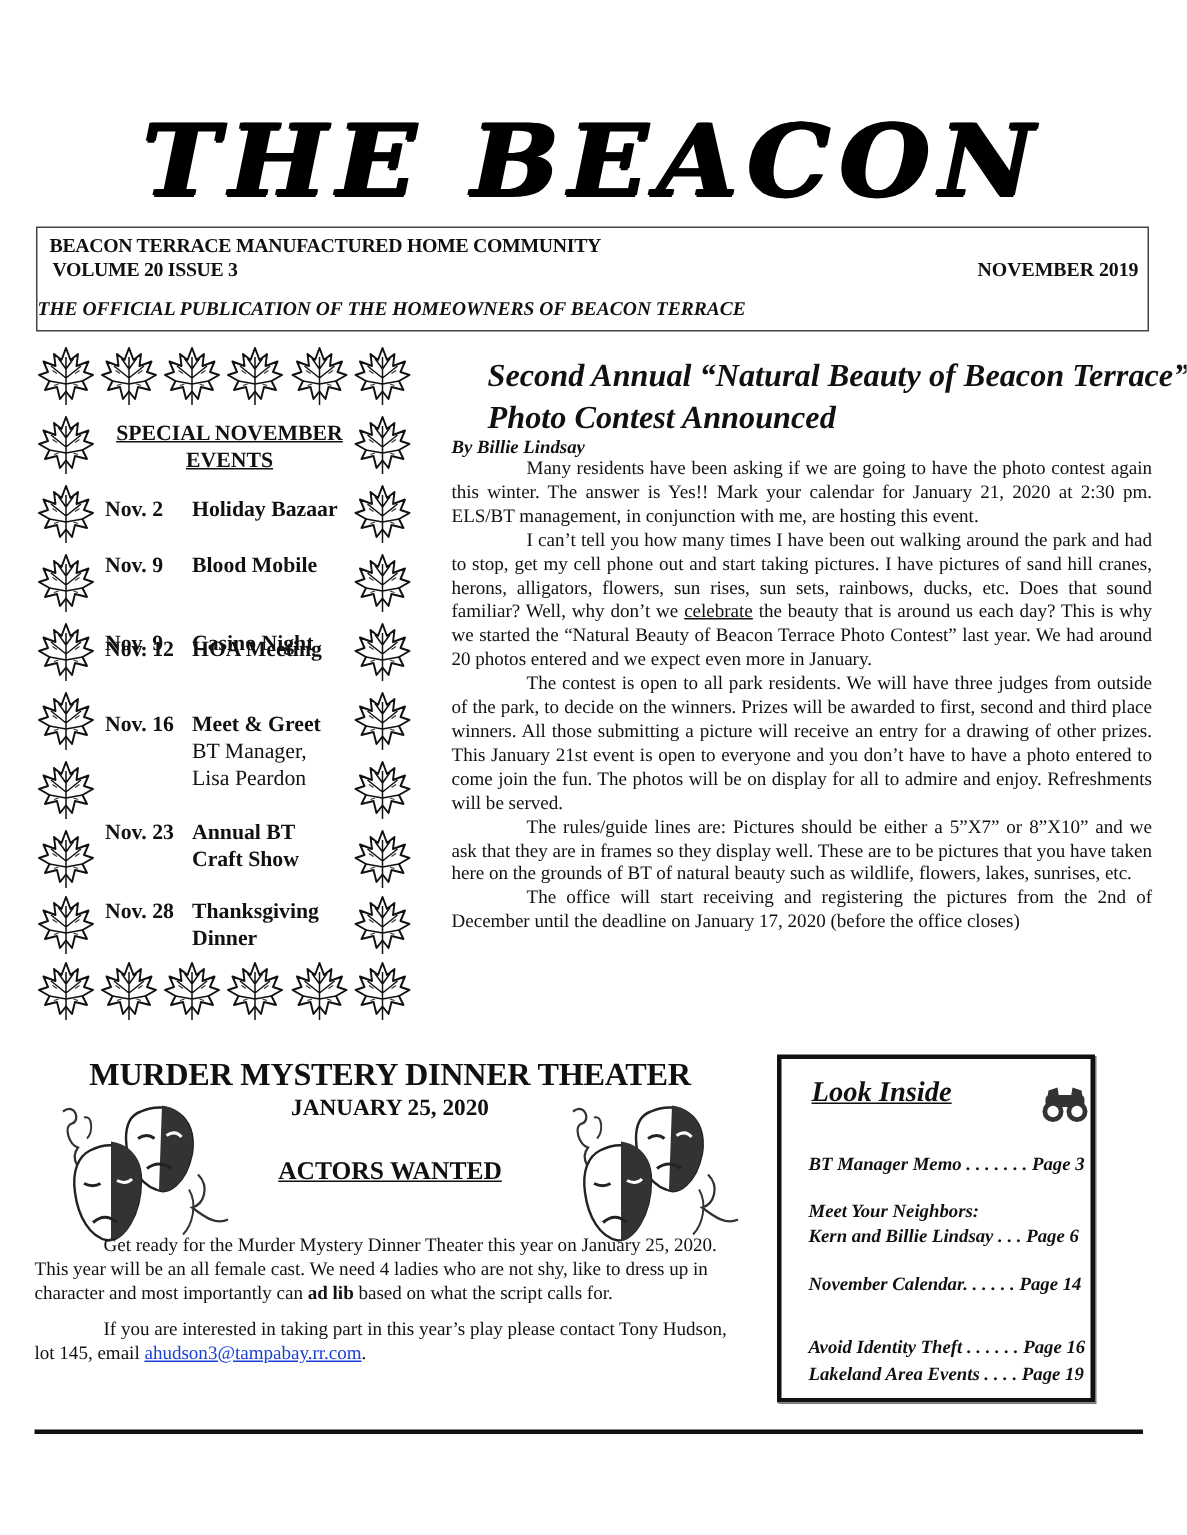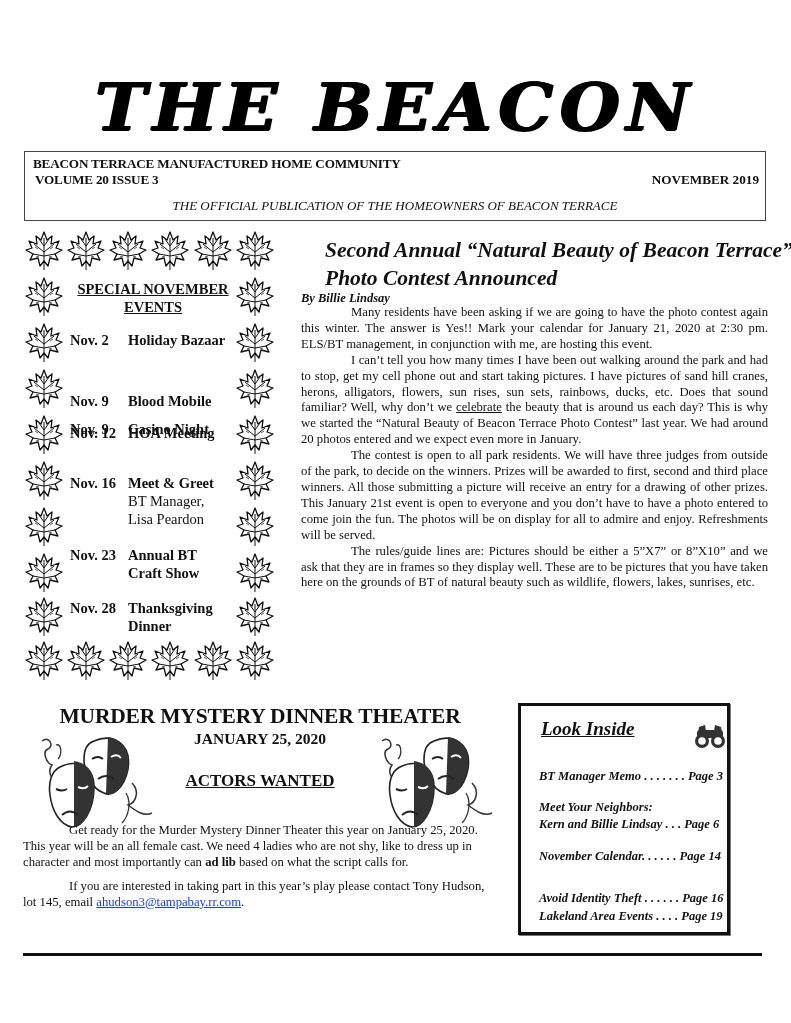--- a/index.html
+++ b/index.html
@@ -14,22 +14,22 @@
               transform:scaleX(1.05); }
   .masthead span { text-shadow: 1px 0 0 #000, -1px 0 0 #000, 0 1px 0 #000; }
 
   
   .hdrbox { left:24px; top:151px; width:742px; height:70px;
             border:1px solid #444; box-sizing:border-box; }
   .hdr-l1 { left:8px; top:4px; font-size:13.2px; font-weight:bold; letter-spacing:-0.2px; }
   .hdr-l2 { left:10px; top:20px; font-size:13.2px; font-weight:bold; letter-spacing:-0.2px; }
   .hdr-r1 { right:6px; top:4px; font-size:13.2px; font-weight:bold; letter-spacing:-0.2px; }
   .hdr-r2 { right:6px; top:20px; font-size:13.2px; font-weight:bold; }
-  .hdr-sub { left:0; width:100%; top:46px; text-align:center; font-size:13px;
-             font-weight:normal; font-style:italic; }
+  .hdr-sub { left:0; width:100%; top:46px; font-size:13px;
+             font-weight:bold; font-style:italic; }
 
   
   .leaf { position:absolute; width:40px; height:42px; }
   .events { left:68px; top:280px; width:170px; }
   .ev-title { text-align:center; font-size:14.5px; font-weight:bold; text-decoration:underline;
               line-height:18px; }
   .ev-row { position:absolute; left:0; font-size:14.5px; font-weight:bold; line-height:18px; white-space:nowrap; }
   .ev-date { display:inline-block; width:58px; }
   .ev-name { display:inline-block; vertical-align:top; }
   .ev-sub { font-weight:normal; }
@@ -172,35 +172,36 @@
       <use href="#leafshape"></use>
     </svg>
   </div>
 
 <div class="abs events">
   <div class="ev-title">SPECIAL NOVEMBER</div>
   <div class="ev-title">EVENTS</div>
 </div>
 <div id="events-list">
     <div class="ev-row" style="left: 70px; top: 331px;"><span class="ev-date">Nov. 2</span><span class="ev-name">Holiday Bazaar</span></div>
-    <div class="ev-row" style="left: 70px; top: 368px; margin-top: 24px;"><span class="ev-date">Nov. 9</span><span class="ev-name">Blood Mobile</span></div>
+    <div class="ev-row" style="left: 70px; top: 368px;"><span class="ev-date">Nov. 9</span><span class="ev-name">Blood Mobile</span></div>
     <div class="ev-row" style="left: 70px; top: 420px;"><span class="ev-date">Nov. 9</span><span class="ev-name">Casino Night</span></div>
     <div class="ev-row" style="left: 70px; top: 424px;"><span class="ev-date">Nov. 12</span><span class="ev-name">HOA Meeting</span></div>
     <div class="ev-row" style="left: 70px; top: 474px;"><span class="ev-date">Nov. 16</span><span class="ev-name">Meet &amp; Greet<br><span class="ev-sub">BT Manager,</span><br><span class="ev-sub">Lisa Peardon</span></span></div>
     <div class="ev-row" style="left: 70px; top: 546px;"><span class="ev-date">Nov. 23</span><span class="ev-name">Annual BT<br>Craft Show</span></div>
     <div class="ev-row" style="left: 70px; top: 599px;"><span class="ev-date">Nov. 28</span><span class="ev-name">Thanksgiving<br>Dinner</span></div>
   </div>
 
 <div class="abs art-title">Second Annual “Natural Beauty of Beacon Terrace” Photo Contest Announced</div>
 <div class="abs byline">By Billie Lindsay</div>
 <div class="abs art-body">
   <p>Many residents have been asking if we are going to have the photo contest again this winter.  The answer is Yes!!  Mark your calendar for January 21, 2020 at 2:30 pm.  ELS/BT management, in conjunction with me, are hosting this event.</p>
   <p><span>I can’t tell you how many times I have been out walking around the park and had to stop, get my cell phone out and start taking pictures.  I have pictures of sand hill cranes, herons, alligators, flowers, sun rises, sun sets, rainbows, ducks, etc.  Does that sound familiar?   Well, why don’t we </span><span class="u">celebrate</span><span> the beauty that is around us each day?  This is why we started the “Natural Beauty of Beacon Terrace Photo Contest” last year.  We had around 20 photos entered and we expect even more in January.</span></p>
   <p>The contest is open to all park residents.  We will have three judges from outside of the park, to decide on the winners.  Prizes will be awarded to first, second and third place winners.  All those submitting a picture will receive an entry for a drawing of other prizes.  This January 21st event is open to everyone and you don’t have to have a photo entered to come join the fun.   The photos will be on display for all to admire and enjoy.  Refreshments will be served.</p>
   <p>The rules/guide lines are:  Pictures should be either a 5”X7” or 8”X10” and we ask that they are in frames so they display well.  These are to be pictures that you have taken here on the grounds of BT of natural beauty such as wildlife, flowers, lakes, sunrises, etc.</p>
+  <p>The office will start receiving and registering the pictures from the 2nd of December until the deadline on January 17, 2020 (before the office closes)</p>
 </div>
 
 <div class="abs mm-title">MURDER MYSTERY DINNER THEATER</div>
 <div class="abs mm-date">JANUARY 25, 2020</div>
 <div class="abs mm-actors">ACTORS WANTED</div>
 
 <svg class="mask" style="left:32px; top:733px;" viewBox="0 0 125 100">
   <g id="masks">
     <path d="M10 8 C18 2 22 14 16 16 C10 18 14 30 20 32 C14 40 22 50 28 48" fill="none" stroke="#333" stroke-width="1.5"></path>
     <path d="M24 12 C30 10 30 22 26 26" fill="none" stroke="#333" stroke-width="1.3"></path>

